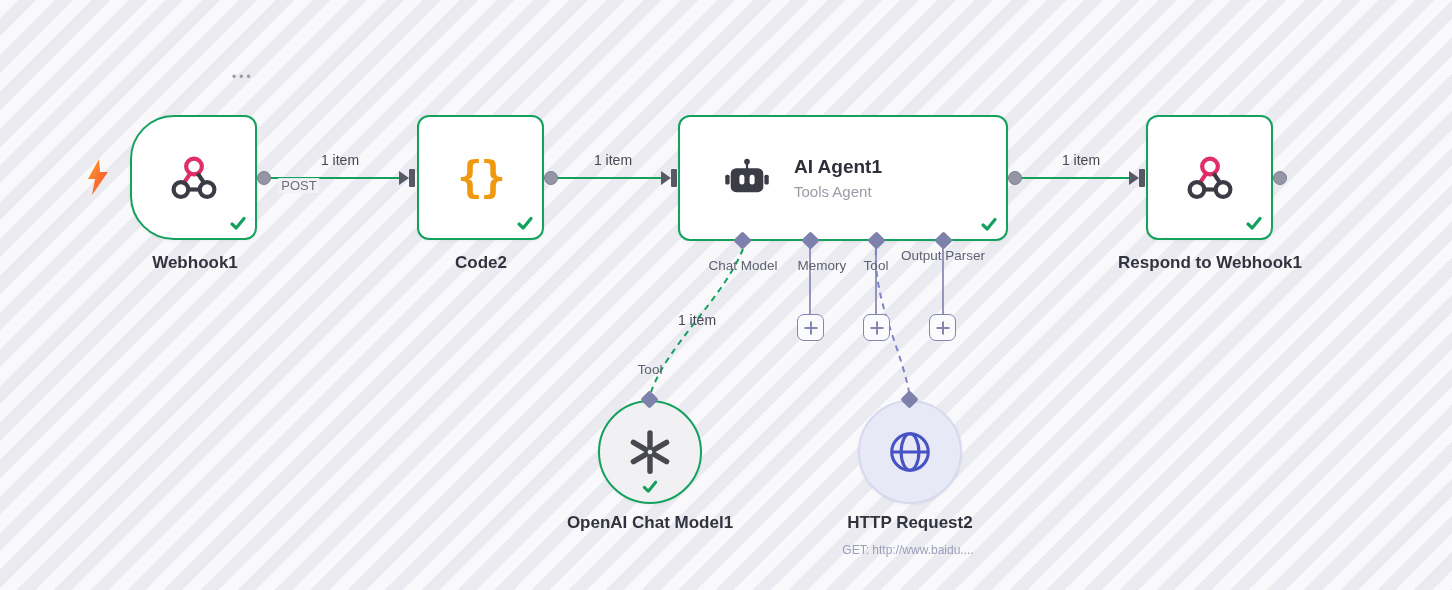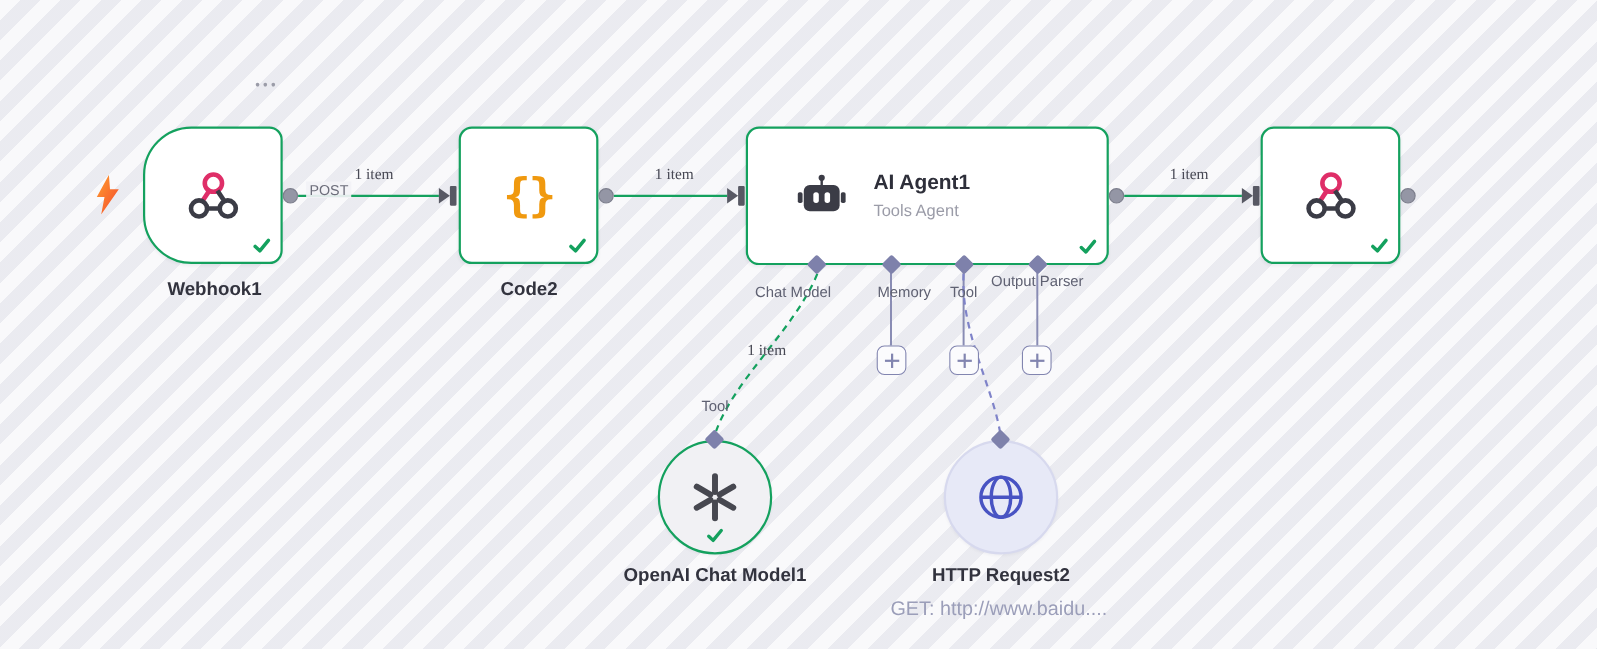--- a/index.html
+++ b/index.html
@@ -27,21 +27,21 @@
   .code-glyph { font-family:"DejaVu Sans Mono", monospace; font-size:42px; font-weight:700; color:#f0990f; letter-spacing:-2px; }
 
   .agent-inner { display:flex; align-items:center; gap:22px; }
   .agent-title { font-size:19px; font-weight:700; color:#2e2f3a; }
   .agent-subtitle { font-size:15px; color:#9b9ca8; margin-top:5px; }
 
   .node-label {
     position:absolute; z-index:3; font-size:17px; font-weight:600; color:#32333e;
     white-space:nowrap; transform:translateX(-50%); text-align:center;
   }
-  .sub-label { position:absolute; z-index:3; font-size:18px; color:#9b9eb9; white-space:nowrap; transform:translateX(-50%);text-align:right; }
+  .sub-label { position:absolute; z-index:3; font-size:12px; color:#9b9eb9; white-space:nowrap; transform:translateX(-50%);text-align:right; }
 
   .port-dot {
     position:absolute; width:14px; height:14px; border-radius:50%;
     background:#9496a5; border:1.5px solid #7c7e8c; z-index:3;
   }
   .diamond {
     position:absolute; width:13px; height:13px; background:#7e81ab;
     transform:rotate(45deg); border-radius:2px; z-index:4;
   }
   .port-label {
@@ -53,21 +53,21 @@
     border-radius:7px; background:#fbfbfd; z-index:3;
   }
   .plus-btn::before, .plus-btn::after {
     content:""; position:absolute; left:50%; top:50%; background:#8285b0;
     width:13px; height:2px; transform:translate(-50%,-50%);
   }
   .plus-btn::after { transform:translate(-50%,-50%) rotate(90deg); }
 
   .item-label {
     position:absolute; z-index:3; font-size:14px; color:#474854;
-    white-space:nowrap; transform:translateX(-50%);font-family:Liberation Serif, serif;
+    white-space:nowrap; transform:translateX(-50%);
   }
   .post-label {
     position:absolute; z-index:3; font-size:13px; color:#6d6e7b;
     background:rgba(242,242,246,.92); padding:0 3px; transform:translateX(-50%);
   }
   .ellipsis {
     position:absolute; left:232px; top:70px; z-index:3;
     font-size:12px; letter-spacing:3px; color:#9b9ca8;
   }
   .bolt { position:absolute; left:86px; top:159px; z-index:3; line-height:0; }
@@ -232,36 +232,37 @@
   <div class="port-dot" style="left:1008px; top:171px;"></div>
   <div class="port-dot" style="left:1273px; top:171px;"></div>
 
   <div class="diamond" style="left:736px; top:234px;"></div>
   <div class="diamond" style="left:804px; top:234px;"></div>
   <div class="diamond" style="left:870px; top:234px;"></div>
   <div class="diamond" style="left:937px; top:234px;"></div>
   <div class="diamond" style="left:643px; top:393px;"></div>
   <div class="diamond" style="left:903px; top:393px;"></div>
 
-  <span class="port-label" style="left:721px; top:258px;">Chat Model</span>
+  <span class="port-label" style="left:743px; top:258px;">Chat Model</span>
   <span class="port-label" style="left:810px; top:258px;padding-left:24px;">Memory</span>
   <span class="port-label" style="left:876px; top:258px;">Tool</span>
   <span class="port-label" style="left:943px; top:248px;">Output Parser</span>
   <span class="port-label" style="left:650px; top:362px;">Tool</span>
 
   <div class="plus-btn" style="left:797px; top:314px;"></div>
   <div class="plus-btn" style="left:863px; top:314px;"></div>
   <div class="plus-btn" style="left:929px; top:314px;"></div>
 
   <span class="item-label" style="left:340px; top:152px;">1 item</span>
   <span class="item-label" style="left:613px; top:152px;">1 item</span>
   <span class="item-label" style="left:1081px; top:152px;">1 item</span>
   <span class="item-label" style="left:697px; top:312px;">1 item</span>
-  <span class="post-label" style="left:299px; top:165px;">POST</span>
+  <span class="post-label" style="left:299px; top:178px;">POST</span>
 
   <div class="node-label" style="left:195px; top:253px;">Webhook1</div>
   <div class="node-label" style="left:481px; top:253px;">Code2</div>
+  <div class="node-label" style="left:1210px; top:253px;">Respond to Webhook1</div>
   <div class="node-label" style="left:650px; top:513px;">OpenAI Chat Model1</div>
   <div class="node-label" style="left:910px; top:513px;">HTTP Request2</div>
   <span class="sub-label" style="left:908px; top:543px;">GET: http://www.baidu....</span>
 
 
 </div>
 
 </body></html>

